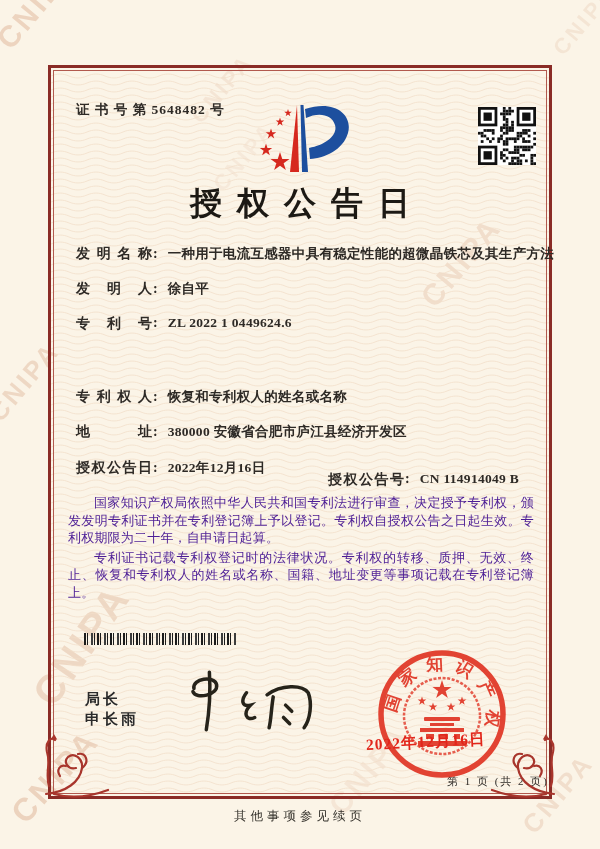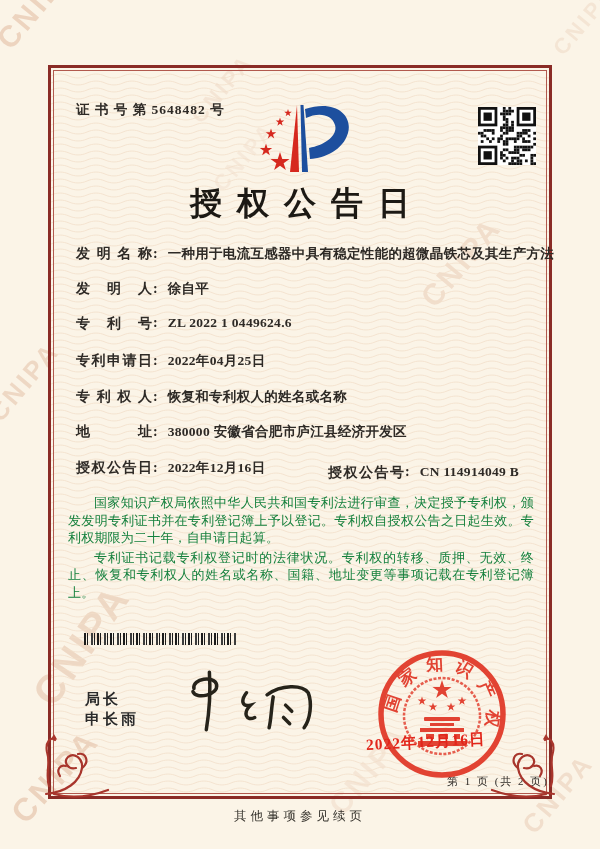--- a/index.html
+++ b/index.html
@@ -45,26 +45,26 @@
     font-size:32px; font-weight:bold; letter-spacing:15px; text-indent:15px;
     color:#1c1914; z-index:3;
   }
   
   .row{position:absolute; left:25px; font-size:14px; font-weight:700; z-index:3; white-space:nowrap;}
   .r0{top:177px;}.r1{top:212px;}.r2{top:247px;}.r3{top:284px;}.r4{top:320px;}.r5{top:355px;}
   .rg{top:391px;}
   .flabel{display:inline-block; width:76px; text-align:justify; text-align-last:justify; vertical-align:top;}
   .colon{margin-left:1px; margin-right:10px;}
   .fvalue{font-size:13.5px; letter-spacing:.3px;}
-  .pair2{position:absolute; left:252px; top:5px; white-space:nowrap;}
+  .pair2{position:absolute; left:252px; top:12px; white-space:nowrap;}
   
   .paras{position:absolute; left:17px; top:426px; width:466px; z-index:3;}
   .paras p{
     margin:0; font-size:13px; line-height:17.5px; text-align:justify;
-    text-indent:2em; color:#15803d; letter-spacing:.2px;
+    text-indent:2em; color:#4c1d95; letter-spacing:.2px;
   }
   .paras p + p{margin-top:2px;}
   
   .barcode{
     position:absolute; left:33px; top:565px; width:153px; height:12px; z-index:3;
     background:repeating-linear-gradient(90deg,
       #1c1c1c 0 2px, transparent 2px 3px,
       #1c1c1c 3px 4px, transparent 4px 7px,
       #3d3d3d 7px 9px, transparent 9px 10px,
       #1c1c1c 10px 11px, transparent 11px 13px);
@@ -370,23 +370,20 @@
 
     <div class="row r0">
       <span class="flabel">发明名称</span><span class="colon">:</span><span class="fvalue">一种用于电流互感器中具有稳定性能的超微晶铁芯及其生产方法</span>
     </div>
     <div class="row r1">
       <span class="flabel">发明人</span><span class="colon">:</span><span class="fvalue">徐自平</span>
     </div>
     <div class="row r2">
       <span class="flabel">专利号</span><span class="colon">:</span><span class="fvalue">ZL 2022 1 0449624.6</span>
     </div>
-    <div class="row r3">
-      <span class="flabel">专利申请日</span><span class="colon">:</span><span class="fvalue">2022年04月25日</span>
-    </div>
     <div class="row r4">
       <span class="flabel">专利权人</span><span class="colon">:</span><span class="fvalue">恢复和专利权人的姓名或名称</span>
     </div>
     <div class="row r5">
       <span class="flabel">地址</span><span class="colon">:</span><span class="fvalue">380000 安徽省合肥市庐江县经济开发区</span>
     </div>
 
     <div class="row rg">
       <span>
         <span class="flabel">授权公告日</span><span class="colon">:</span><span class="fvalue">2022年12月16日</span>

